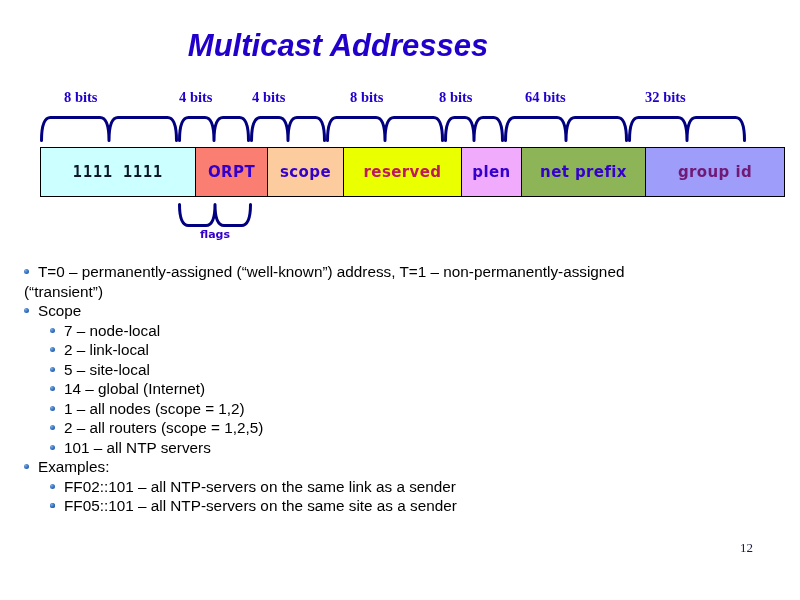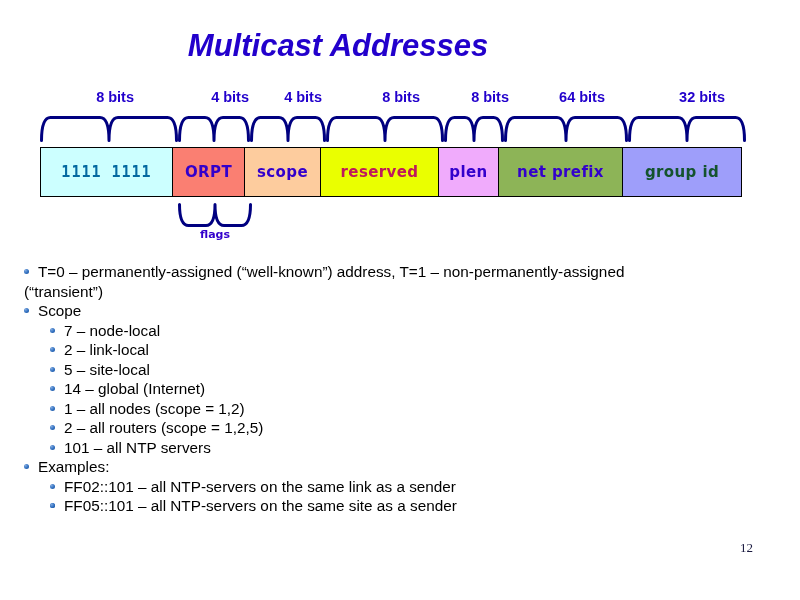--- a/index.html
+++ b/index.html
@@ -37,22 +37,22 @@
     left: 40px;
     width: 705px;
     height: 20px;
   }
   .bits-label {
     position: absolute;
     top: 0;
     font-size: 14.5px;
     font-weight: bold;
     color: #2200CC;
-    text-align: right;
-    font-family: Liberation Sans, sans-serif;
+    text-align: left;
+    font-family: Liberation Serif, serif;
     white-space: nowrap;
   }
 
   
   #braces-top {
     position: absolute;
     top: 116px;
     left: 40px;
     width: 706px;
     height: 28px;
@@ -181,27 +181,27 @@
       </svg></div>
     <div style="position: absolute; left: 464px; top: 0px;"><svg width="124" height="26" viewBox="0 0 124 26">
         <path d="M 1.5 24.5 L 1.5 24.5 Q 1.5 1.5 10.5 1.5 L 53 1.5 Q 62 1.5 62 24.5 Q 62 1.5 71 1.5 L 113.5 1.5 Q 122.5 1.5 122.5 24.5" fill="none" stroke="#000080" stroke-width="3" stroke-linecap="round" stroke-linejoin="round"></path>
       </svg></div>
     <div style="position: absolute; left: 588px; top: 0px;"><svg width="118" height="26" viewBox="0 0 118 26">
         <path d="M 1.5 24.5 L 1.5 24.5 Q 1.5 1.5 10.5 1.5 L 50 1.5 Q 59 1.5 59 24.5 Q 59 1.5 68 1.5 L 107.5 1.5 Q 116.5 1.5 116.5 24.5" fill="none" stroke="#000080" stroke-width="3" stroke-linecap="round" stroke-linejoin="round"></path>
       </svg></div>
   </div>
 
 <div id="field-row">
-    <div class="field-box mono" style="width: 132px; background: rgb(204, 255, 255); color: #0369a1;">1111 1111</div>
+    <div class="field-box mono" style="width: 155px; background: rgb(204, 255, 255); color: #0f172a;">1111 1111</div>
     <div class="field-box" style="width: 72px; background: rgb(250, 127, 114); color: rgb(51, 0, 204);">ORPT</div>
     <div class="field-box" style="width: 76px; background: rgb(253, 204, 158); color: rgb(51, 0, 204);">scope</div>
     <div class="field-box" style="width: 118px; background: rgb(234, 255, 0); color: #be185d;">reserved</div>
     <div class="field-box" style="width: 60px; background: #f0abfc; color: rgb(51, 0, 204);">plen</div>
     <div class="field-box" style="width: 124px; background: rgb(141, 180, 87); color: rgb(51, 0, 204);">net prefix</div>
-    <div class="field-box" style="width: 118px; background: rgb(158, 158, 250); color: #14532d;">group id</div>
+    <div class="field-box" style="width: 138px; background: rgb(158, 158, 250); color: #701a75;">group id</div>
   </div>
 
 <div id="brace-flags"><svg width="74" height="24" viewBox="0 0 74 24">
       <path d="M 1.5 1.5 L 1.5 1.5 Q 1.5 22.5 10.5 22.5 L 28 22.5 Q 37 22.5 37 1.5 Q 37 22.5 46 22.5 L 63.5 22.5 Q 72.5 22.5 72.5 1.5" fill="none" stroke="#000080" stroke-width="3" stroke-linecap="round" stroke-linejoin="round"></path>
     </svg></div>
 <div id="flags-label">flags</div>
 
 <div id="body">
     <div class="bullet-line lvl1"><span class="bullet-dot" style="background: radial-gradient(circle at 32% 30%, rgb(127, 168, 222) 0%, rgb(47, 111, 192) 55%, rgb(27, 77, 147) 100%);"></span><span class="bullet-text" style="color: rgb(0, 0, 0);">T=0 – permanently-assigned (“well-known”) address, T=1 – non-permanently-assigned</span></div>
     <div class="bullet-line"><span class="bullet-text" style="color: rgb(0, 0, 0);">(“transient”)</span></div>

